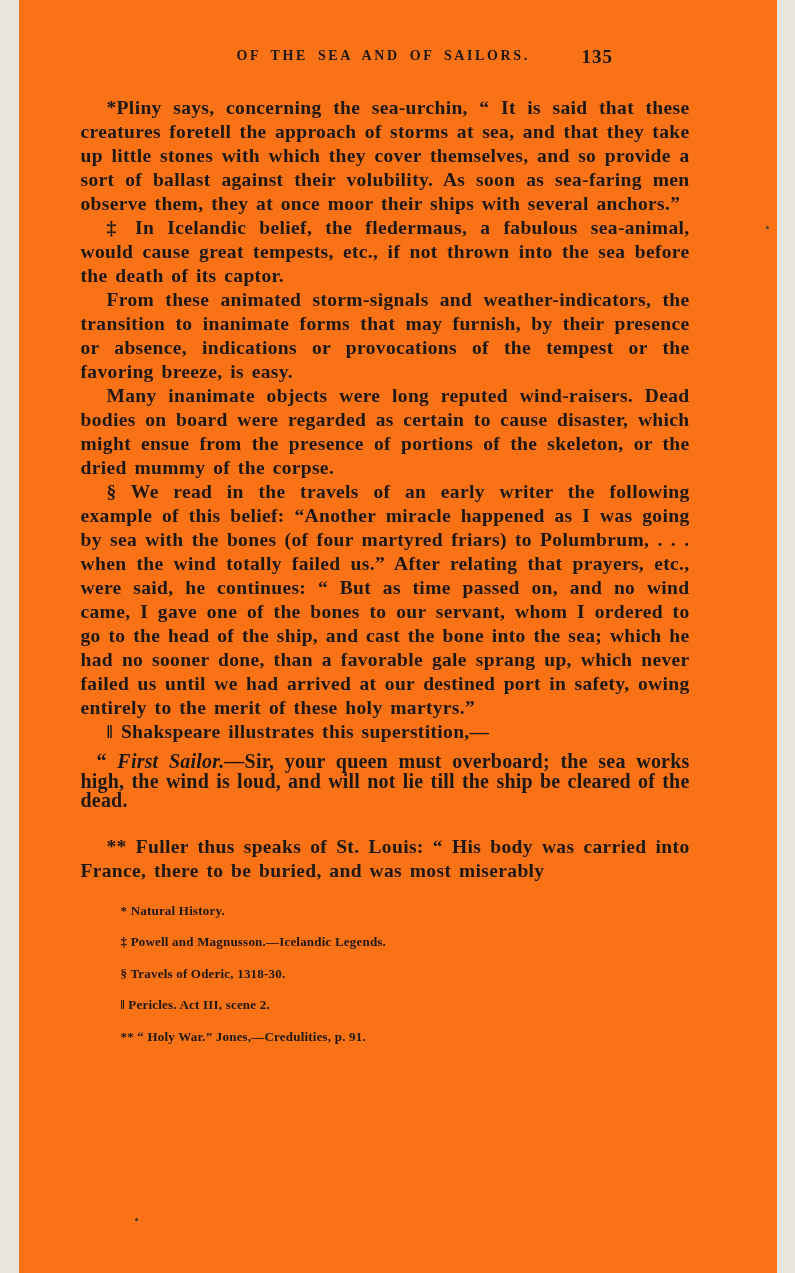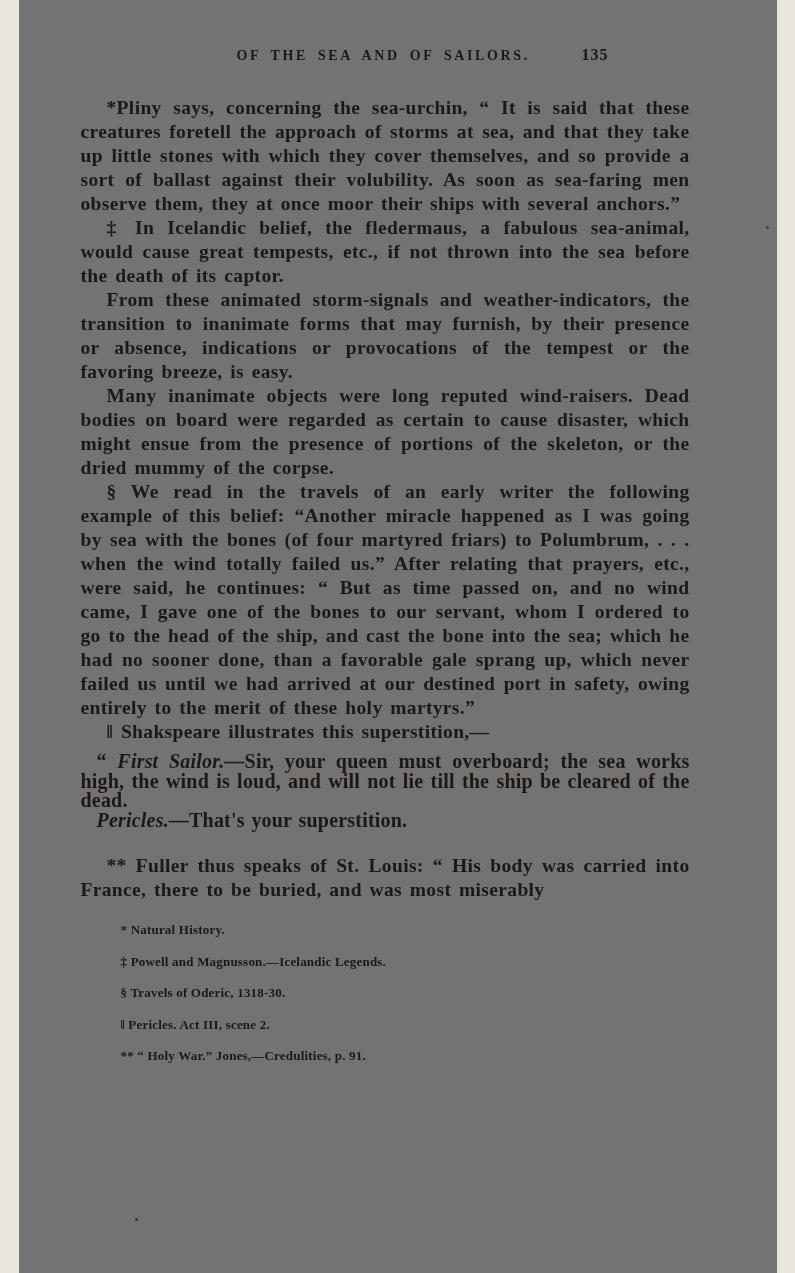--- a/index.html
+++ b/index.html
@@ -5,21 +5,21 @@
   html, body {
     margin: 0;
     padding: 0;
     background: #e8e6df;
   }
   .page {
     position: relative;
     width: 758px;
     height: 1273px;
     margin: 0 auto;
-    background: #737373;
+    background: #f97316;
     color: #1d1813;
     font-family: "Liberation Serif", "DejaVu Serif", serif;
     font-weight: bold;
     box-sizing: border-box;
     padding: 46px 87px 0 62px;
     overflow: hidden;
   }
   .running-header {
     position: relative;
     height: 22px;
@@ -31,21 +31,21 @@
     top: 2px;
     font-size: 14px;
     letter-spacing: 2.6px;
     word-spacing: 4px;
     white-space: nowrap;
   }
   .page-number {
     position: absolute;
     left: 501px;
     top: 0;
-    font-size: 16px;
+    font-size: 19px;
     letter-spacing: 1px;
   }
   .body-text {
     font-size: 19.5px;
     line-height: 24px;
     letter-spacing: 0.35px;
     word-spacing: 2.5px;
     text-align: justify;
   }
   .para {
@@ -108,23 +108,20 @@
     <p class="para">‡ In Icelandic belief, the fledermaus, a fabulous sea-animal, would cause great tempests, etc., if not thrown into the sea before the death of its captor.</p>
     <p class="para">From these animated storm-signals and weather-indicators, the transition to inanimate forms that may furnish, by their presence or absence, indications or provocations of the tempest or the favoring breeze, is easy.</p>
     <p class="para">Many inanimate objects were long reputed wind-raisers. Dead bodies on board were regarded as certain to cause disaster, which might ensue from the presence of portions of the skeleton, or the dried mummy of the corpse.</p>
     <p class="para">§ We read in the travels of an early writer the following example of this belief: “Another miracle happened as I was going by sea with the bones (of four martyred friars) to Polumbrum, . . . when the wind totally failed us.”  After relating that prayers, etc., were said, he continues: “ But as time passed on, and no wind came, I gave one of the bones to our servant, whom I ordered to go to the head of the ship, and cast the bone into the sea; which he had no sooner done, than a favorable gale sprang up, which never failed us until we had arrived at our destined port in safety, owing entirely to the merit of these holy martyrs.”</p>
     <p class="para">‖ Shakspeare illustrates this superstition,—</p>
 
     <div class="stage-quote">
       <p>
         <span>“ </span><span class="speaker">First Sailor.</span><span>—Sir, your queen must overboard; the sea works high, the wind is loud, and will not lie till the ship be cleared of the dead.</span>
       </p>
-      <p>
-        <span></span><span class="speaker">Pericles.</span><span>—That's your superstition.</span>
-      </p>
     </div>
 
     <p class="para fuller">** Fuller thus speaks of St. Louis: “ His body was carried into France, there to be buried, and was most miserably</p>
   </div>
 
   <div class="footnotes">
     <p class="footnote-line">* Natural History.</p>
     <p class="footnote-line">‡ Powell and Magnusson.—Icelandic Legends.</p>
     <p class="footnote-line">§ Travels of Oderic, 1318-30.</p>
     <p class="footnote-line">‖ Pericles.  Act III, scene 2.</p>

